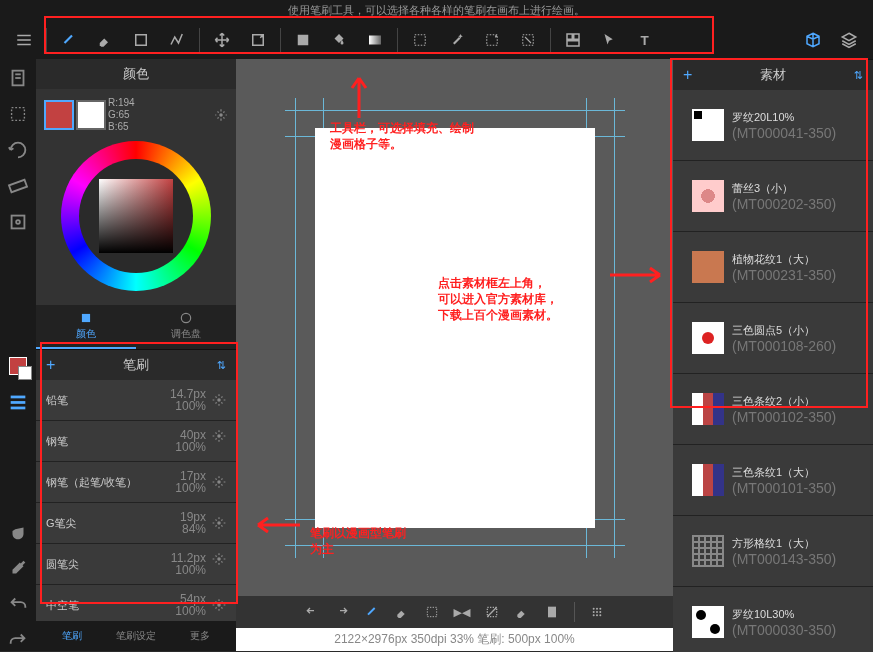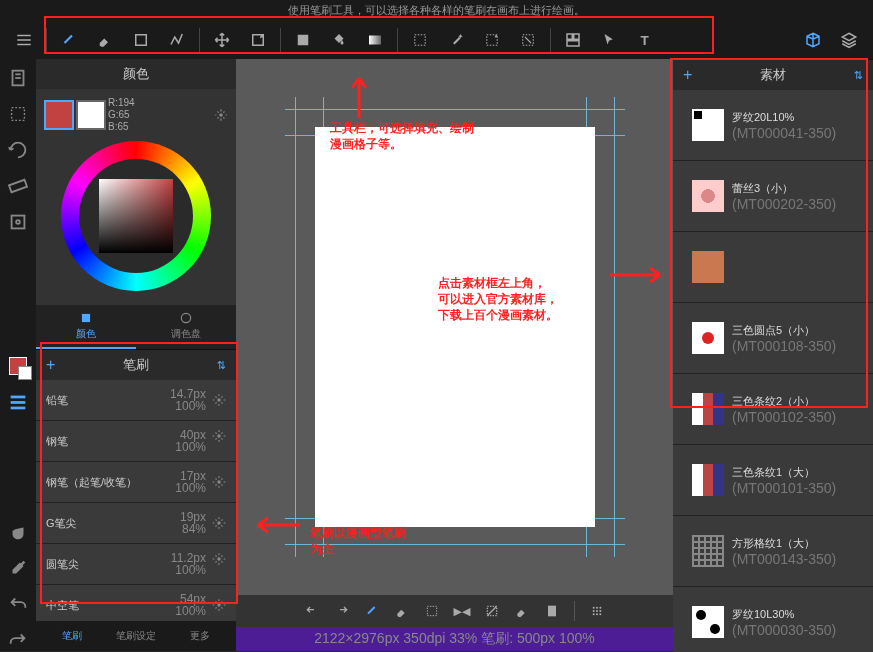--- a/index.html
+++ b/index.html
@@ -40,21 +40,21 @@
 .bot-tab.active{color:#4fa8ff}
 .canvas-area{flex:1;background:#5a5a5a;position:relative;display:flex;flex-direction:column}
 .canvas-center{flex:1;display:flex;align-items:center;justify-content:center;position:relative}
 .page{width:280px;height:400px;background:white;position:relative}
 .guide{position:absolute;background:#6bb8d8}
 .guide.h{height:1px;left:0;right:0}
 .guide.v{width:1px;top:0;bottom:0}
 .canvas-toolbar{height:32px;background:#333;display:flex;align-items:center;justify-content:center;gap:14px;padding:0 10px}
 .cv-btn{color:#aaa;cursor:pointer;display:flex;align-items:center;justify-content:center}
 .cv-btn svg{width:16px;height:16px}
-.status{text-align:center;font-size:14px;color:#888;padding:3px;background:#4c1d95}
+.status{text-align:center;font-size:12px;color:#888;padding:3px;background:#ffffff}
 .right-panel{width:200px;background:#333;display:flex;flex-direction:column}
 .mat-item{display:flex;align-items:center;padding:19px;border-bottom:1px solid #222;cursor:pointer;background:#3a3a3a}
 .mat-thumb{width:32px;height:32px;margin-right:8px;flex-shrink:0}
 .mat-info{flex:1}
 .mat-name{font-size:11px;color:#ddd}
 .mat-id{font-size:14px;color:#777}
 .right-bot-tabs{display:flex;background:#1a1a1a;padding:4px;margin-top:auto}
 .anno{position:absolute;color:#ff2020;font-size:12px;font-weight:bold;z-index:101;line-height:16px}
 .arrow{position:absolute;z-index:101}
 .tbr-right{margin-left:auto;display:flex;gap:4px}
@@ -463,28 +463,32 @@
         </div>
         <div class="mat-item">
           <div class="mat-thumb" style="background:radial-gradient(circle,#d88 30%,#fcc 30%);position:relative"></div>
           <div class="mat-info">
             <div class="mat-name">蕾丝3（小）</div>
             <div class="mat-id">(MT000202-350)</div>
           </div>
         </div>
         <div class="mat-item">
           <div class="mat-thumb" style="background:#c97850;position:relative"></div>
+          <div class="mat-info">
+            <div class="mat-name">植物花纹1（大）</div>
+            <div class="mat-id">(MT000231-350)</div>
+          </div>
         </div>
         <div class="mat-item">
           <div class="mat-thumb" style="background:white;position:relative">
             <div style="position:absolute;width:12px;height:12px;border-radius:50%;background:#d22;top:10px;left:10px"></div>
           </div>
           <div class="mat-info">
             <div class="mat-name">三色圆点5（小）</div>
-            <div class="mat-id">(MT000108-350)</div>
+            <div class="mat-id">(MT000108-260)</div>
           </div>
         </div>
         <div class="mat-item">
           <div class="mat-thumb" style="background:linear-gradient(90deg,#fff 33%,#b44 33%,#b44 66%,#338 66%);position:relative"></div>
           <div class="mat-info">
             <div class="mat-name">三色条纹2（小）</div>
             <div class="mat-id">(MT000102-350)</div>
           </div>
         </div>
         <div class="mat-item">

